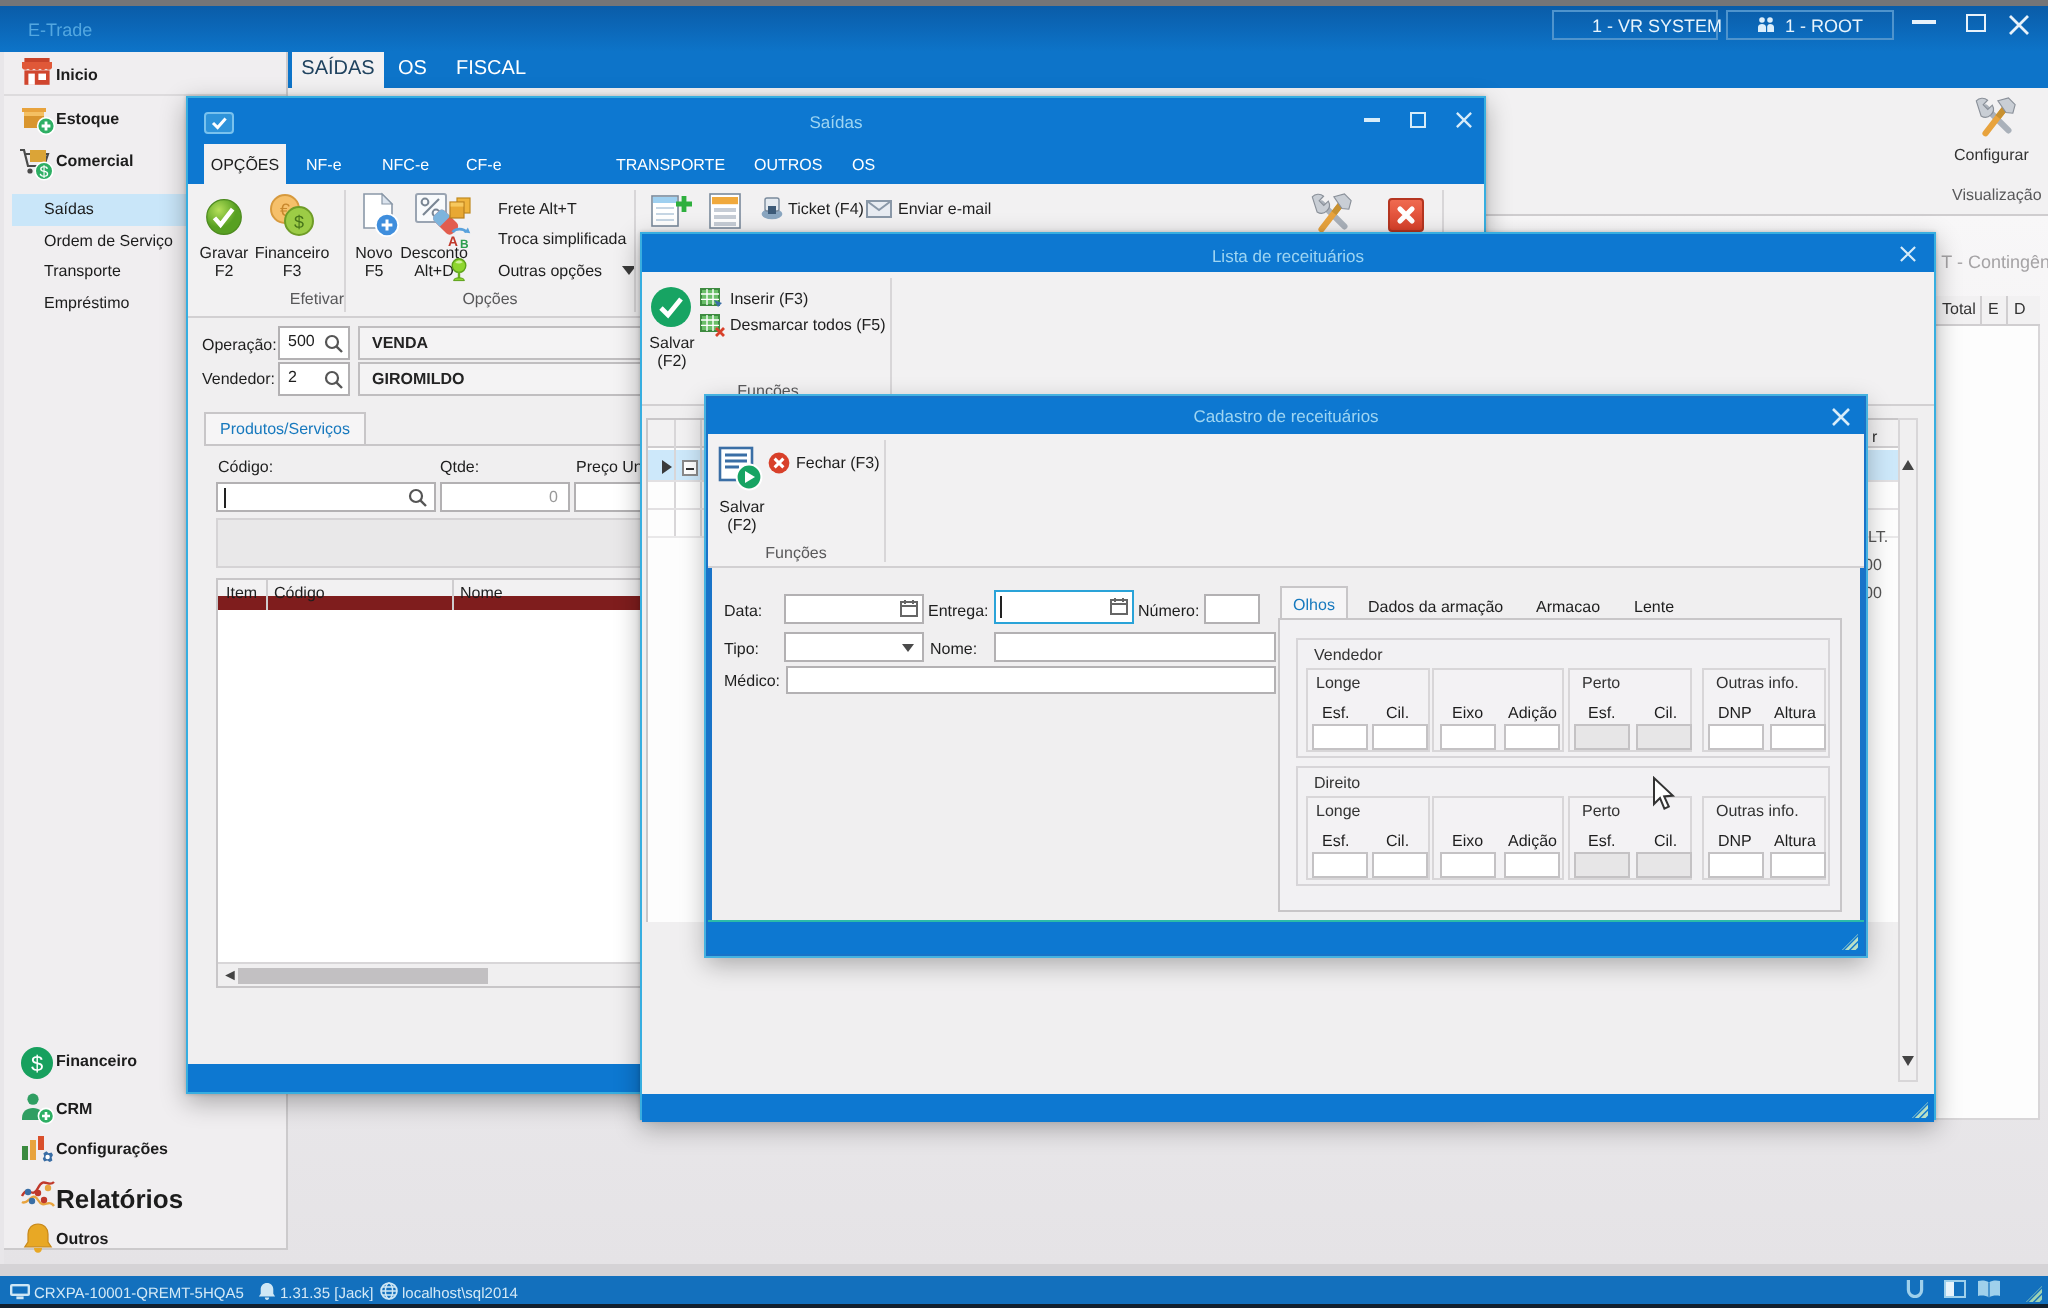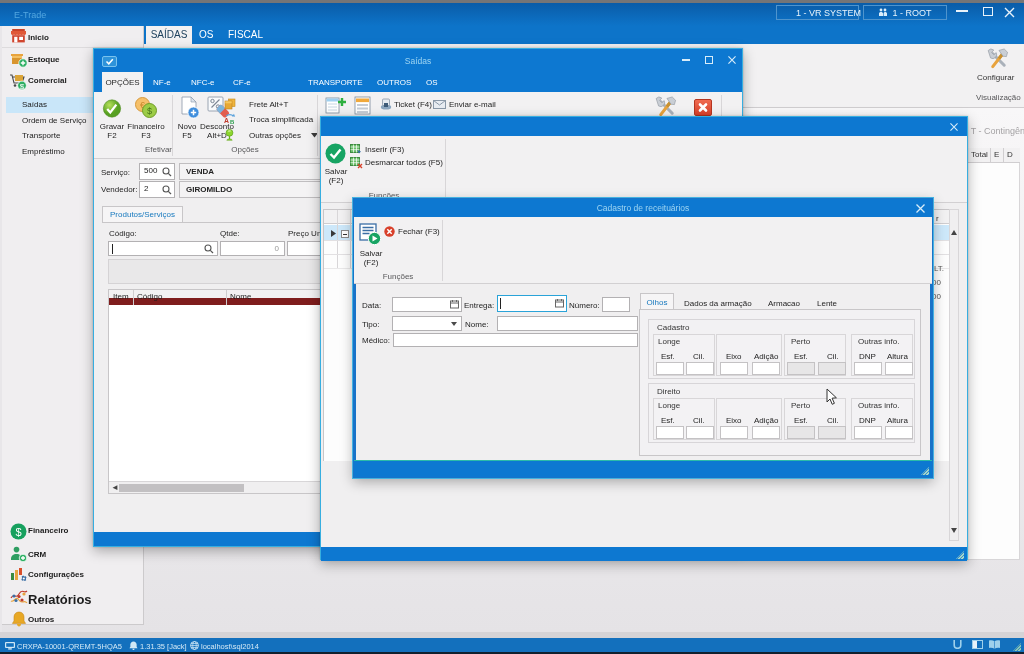--- a/index.html
+++ b/index.html
@@ -346,21 +346,21 @@
         </svg>
       </div>
     <div class="abs" style="left:600px;top:7px;width:18px;height:17px;background:linear-gradient(#ef6a50,#d8402a);border:1px solid #b53520;border-radius:2px;">
         <svg width="16" height="15" viewBox="0 0 16 15">
           <path stroke="#fff" stroke-width="2.6" stroke-linecap="round" d="M5 4.5l6 6M11 4.5l-6 6"></path>
         </svg>
       </div>
     <div class="abs" style="left:627px;top:3px;width:1px;height:61px;background:#d8d6d8;"></div>
   </div>
 
-  <span class="abs" style="left:7px;top:119px;">Serviço:</span>
+  <span class="abs" style="left:7px;top:119px;">Operação:</span>
   <div class="inp" style="left:45px;top:114px;width:36px;height:17px;">
       <span style="position:absolute;left:4px;top:2px;">500</span>
       <svg style="position:absolute;right:2px;top:3px;" width="10" height="10" viewBox="0 0 10 10">
         <circle cx="4" cy="4" r="3" fill="none" stroke="#555" stroke-width="1.1"></circle>
         <path stroke="#555" stroke-width="1.2" d="M6.3 6.3L9 9"></path>
       </svg>
     </div>
   <div class="ro" style="left:85px;top:114px;width:180px;height:17px;line-height:15px;padding-left:6px;">VENDA</div>
   <span class="abs" style="left:7px;top:136px;">Vendedor:</span>
   <div class="inp" style="left:45px;top:132px;width:36px;height:17px;">
@@ -402,20 +402,21 @@
       <span style="position:absolute;left:2px;top:1px;font-size:8px;color:#444;">◄</span>
       <div style="position:absolute;left:10px;top:2px;width:125px;height:8px;background:#c2c0c2;"></div>
     </div>
   </div>
 
   <div class="abs blue" style="left:0;top:483px;width:648px;height:14px;"></div>
 </div>
 
 <div class="win" style="left:320px;top:116px;width:648px;height:444px;background:#f0eff0;border:1px solid #37aee0;z-index:20;">
   <div class="abs blue" style="left:0;top:0;width:646px;height:19px;">
+    <div class="abs ttl" style="left:0;top:6px;width:646px;text-align:center;">Lista de receituários</div>
     <svg class="abs" style="left:629px;top:6px;" width="8" height="8" viewBox="0 0 9 9">
         <path stroke="#d7ecf9" stroke-width="1.2" d="M.5.5l8 8M8.5.5l-8 8"></path>
       </svg>
   </div>
   <div class="abs ribbon" style="left:0;top:19px;width:646px;height:67px;border-bottom:1px solid #d2d0d2;">
     <div class="abs" style="left:4px;top:7px;">
         <svg width="21" height="21" viewBox="0 0 21 21">
           <circle cx="10.5" cy="10.5" r="10" fill="#17a463"></circle>
           <path fill="none" stroke="#fff" stroke-width="2.4" d="M5.5 11l3.5 3.5 6.5-8"></path>
         </svg>
@@ -535,21 +536,21 @@
   <div class="inp" style="left:39px;top:134px;width:245px;height:14px;"></div>
 
 
   <div class="abs" style="left:286px;top:94px;width:34px;height:17px;background:#f6f5f6;border:1px solid #c8c6c8;border-bottom:none;color:#1779be;text-align:center;line-height:17px;">Olhos</div>
   <div class="abs" style="left:285px;top:110px;width:282px;height:147px;background:#f2f1f3;border:1px solid #c8c6c8;"></div>
   <span class="abs" style="left:330px;top:100px;">Dados da armação</span>
   <span class="abs" style="left:414px;top:100px;">Armacao</span>
   <span class="abs" style="left:463px;top:100px;">Lente</span>
 
   <div class="gb" style="left:294px;top:120px;width:267px;height:60px;">
-    <span style="position:absolute;left:8px;top:3px;color:#333;">Cadastro</span>
+    <span style="position:absolute;left:8px;top:3px;color:#333;">Vendedor</span>
     <div class="sub" style="left:4px;top:14px;">
       <span class="sl" style="left:4px;top:2px;">Longe</span>
       <span class="abs" style="left:7px;top:17px;">Esf.</span>
         <span class="abs" style="left:39px;top:17px;">Cil.</span>
       <div class="si" style="left:2px;"></div>
         <div class="si" style="left:32px;"></div>
     </div>
     <div class="sub" style="left:67px;top:14px;width:66px;">
       <span class="abs" style="left:9px;top:17px;">Eixo</span>
         <span class="abs" style="left:37px;top:17px;">Adição</span>

